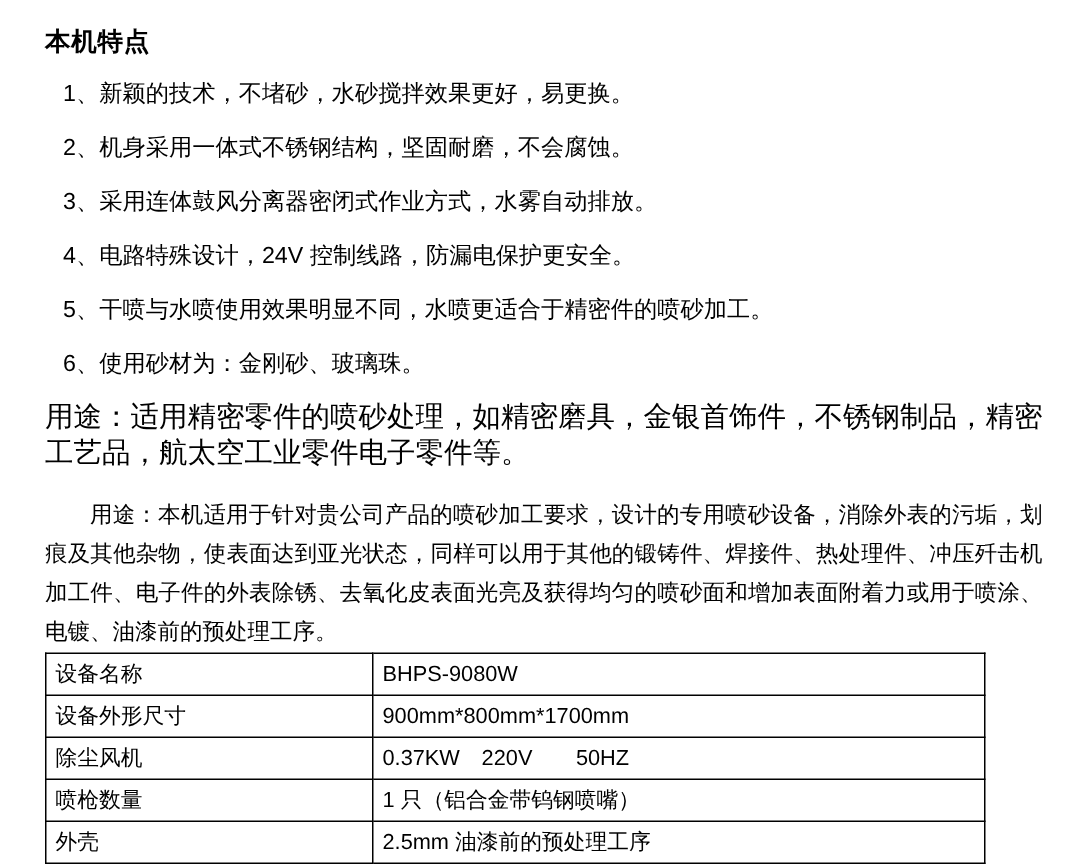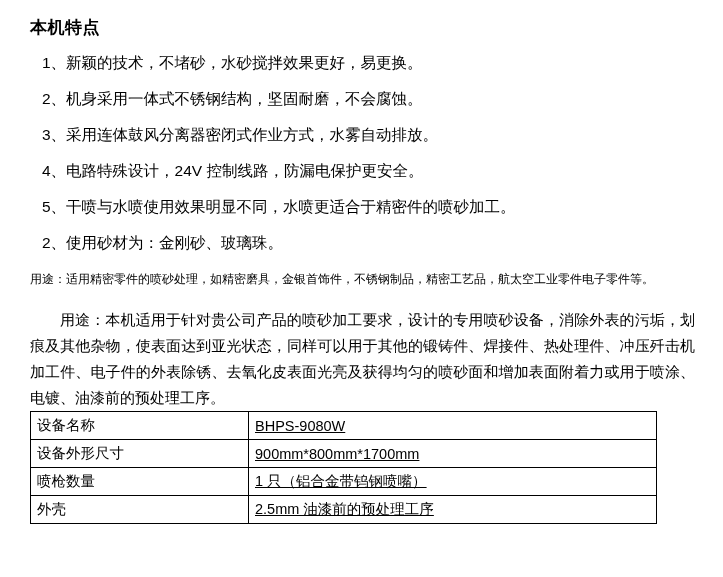--- a/index.html
+++ b/index.html
@@ -34,21 +34,21 @@
     padding: 0;
   }
   .feature-list li {
     font-size: 15.5px;
     line-height: 24px;
     margin: 12px;
     padding: 0;
     white-space: nowrap;
   }
   .usage-line {
-    font-size: 12px;
+    font-size: 19px;
     line-height: 24px;
     margin: 0;
     padding: 0;
   }
   .usage-block {
     font-size: 15px;
     line-height: 26px;
     margin: 16px 0 0 0;
     text-indent: 2em;
     padding-right: 8px;
@@ -69,55 +69,58 @@
     padding: 1px 6px;
     vertical-align: middle;
     white-space: nowrap;
     margin-left: 28px;
   }
   table.params td.label {
     width: 205px;
   }
   table.params td.value {
     width: 395px;
-    text-decoration: underline;
   }
 </style>
 </head>
 <body>
 
 <div class="page">
 
   <h2 class="section-title">本机特点</h2>
 
   <ul class="feature-list">
     <li>1、新颖的技术，不堵砂，水砂搅拌效果更好，易更换。</li>
     <li>2、机身采用一体式不锈钢结构，坚固耐磨，不会腐蚀。</li>
     <li>3、采用连体鼓风分离器密闭式作业方式，水雾自动排放。</li>
     <li>4、电路特殊设计，24V 控制线路，防漏电保护更安全。</li>
     <li>5、干喷与水喷使用效果明显不同，水喷更适合于精密件的喷砂加工。</li>
-    <li>2、使用砂材为：金刚砂、玻璃珠。</li>
+    <li>6、使用砂材为：金刚砂、玻璃珠。</li>
   </ul>
 
   <p class="usage-line">用途：适用精密零件的喷砂处理，如精密磨具，金银首饰件，不锈钢制品，精密工艺品，航太空工业零件电子零件等。</p>
 
   <p class="usage-block">用途：本机适用于针对贵公司产品的喷砂加工要求，设计的专用喷砂设备，消除外表的污垢，划痕及其他杂物，使表面达到亚光状态，同样可以用于其他的锻铸件、焊接件、热处理件、冲压歼击机加工件、电子件的外表除锈、去氧化皮表面光亮及获得均匀的喷砂面和增加表面附着力或用于喷涂、电镀、油漆前的预处理工序。</p>
 
 
   <table class="params">
     <tbody>
       <tr>
         <td class="label">设备名称</td>
         <td class="value">BHPS-9080W</td>
       </tr>
       <tr>
         <td class="label">设备外形尺寸</td>
         <td class="value">900mm*800mm*1700mm</td>
       </tr>
       <tr>
+        <td class="label">除尘风机</td>
+        <td class="value">0.37KW　220V　　50HZ</td>
+      </tr>
+      <tr>
         <td class="label">喷枪数量</td>
         <td class="value">1 只（铝合金带钨钢喷嘴）</td>
       </tr>
       <tr>
         <td class="label">外壳</td>
         <td class="value">2.5mm 油漆前的预处理工序</td>
       </tr>
     </tbody>
   </table>
 

